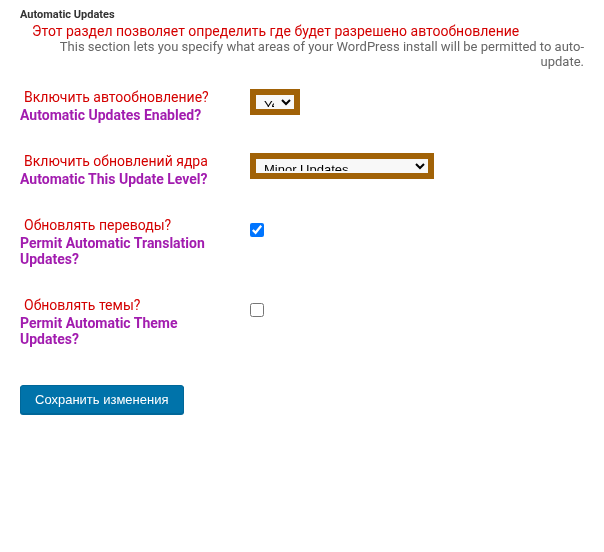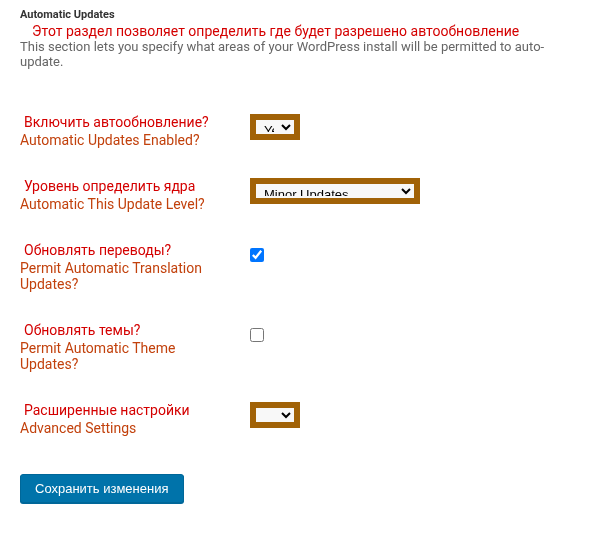--- a/index.html
+++ b/index.html
@@ -18,21 +18,22 @@
       margin-bottom: 2px;
     }
     .section-note-ru {
       color: #d40000;
       font-size: 14px;
       margin-left: 12px;
     }
     .section-note-en {
       color: #666;
       font-size: 13px;
-      margin-bottom: 33px;
+      margin-bottom: 8px;
+      text-align: right;
     }
     .form-table {
       width: 100%;
       border-collapse: collapse;
       margin-bottom: 20px;
     }
     .form-table td {
       padding: 12px 0 18px 0;
       vertical-align: top;
       margin-left: 28px;
@@ -42,34 +43,34 @@
       padding-right: 20px;
     }
     .label-ru {
       color: #d40000;
       font-size: 14px;
       display: block;
       margin-bottom: 2px;
       margin-left: 4px;
     }
     .label-en {
-      color: #c2410c;
-      font-weight: normal;
+      color: #a21caf;
+      font-weight: bold;
       font-size: 14px;
       display: block;
     }
     select {
       font-size: 13px;
       height: 26px;
       border: 6px solid #a16207;
       background: #f8f8f8;
       padding: 2px 4px;
     }
     .select-small { width: 50px; }
-    .select-medium { width: 170px; }
+    .select-medium { width: 184px; }
     .select-xs { width: 50px; }
     input[type="checkbox"] {
       width: 14px;
       height: 14px;
       margin-top: 6px;
     }
     .button-primary {
       background: #0073aa;
       border: 1px solid #006799;
       color: #fff;
@@ -98,21 +99,21 @@
     </td>
     <td>
       <select class="select-small">
         <option>Yes</option>
       </select>
     </td>
   </tr>
 
   <tr>
     <td class="label-cell">
-      <span class="label-ru">Уровень определить ядра</span>
+      <span class="label-ru">Включить обновлений ядра</span>
       <span class="label-en">Automatic This Update Level?</span>
     </td>
     <td>
       <select class="select-medium">
         <option>Minor Updates</option>
       </select>
     </td>
   </tr>
 
 
@@ -129,30 +130,19 @@
   <tr>
     <td class="label-cell">
       <span class="label-ru">Обновлять темы?</span>
       <span class="label-en">Permit Automatic Theme Updates?</span>
     </td>
     <td>
       <input type="checkbox" style="">
     </td>
   </tr>
 
-  <tr>
-    <td class="label-cell">
-      <span class="label-ru">Расширенные настройки</span>
-      <span class="label-en">Advanced Settings</span>
-    </td>
-    <td>
-      <select class="select-xs">
-        <option></option>
-      </select>
-    </td>
-  </tr>
 </tbody>
   </table>
 
 <button class="button-primary">Сохранить изменения</button>
 
 
 
 
 </body></html>

